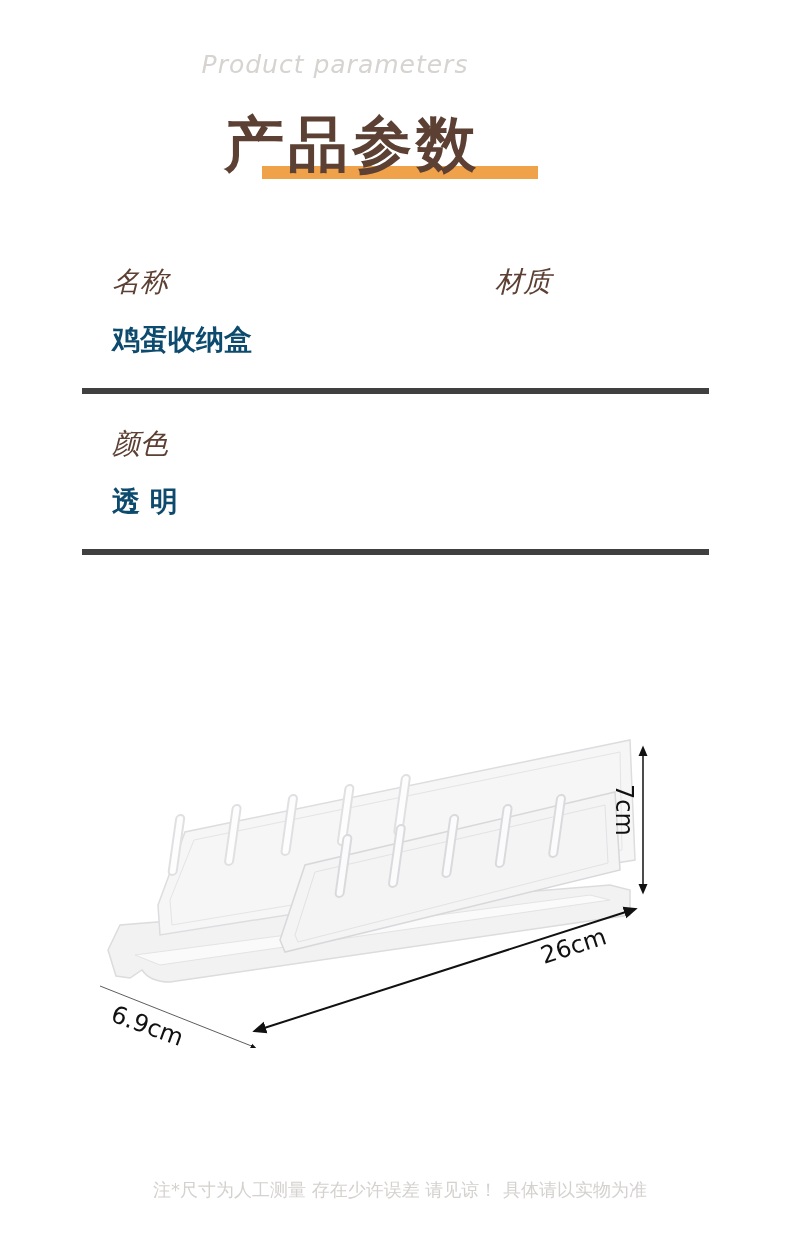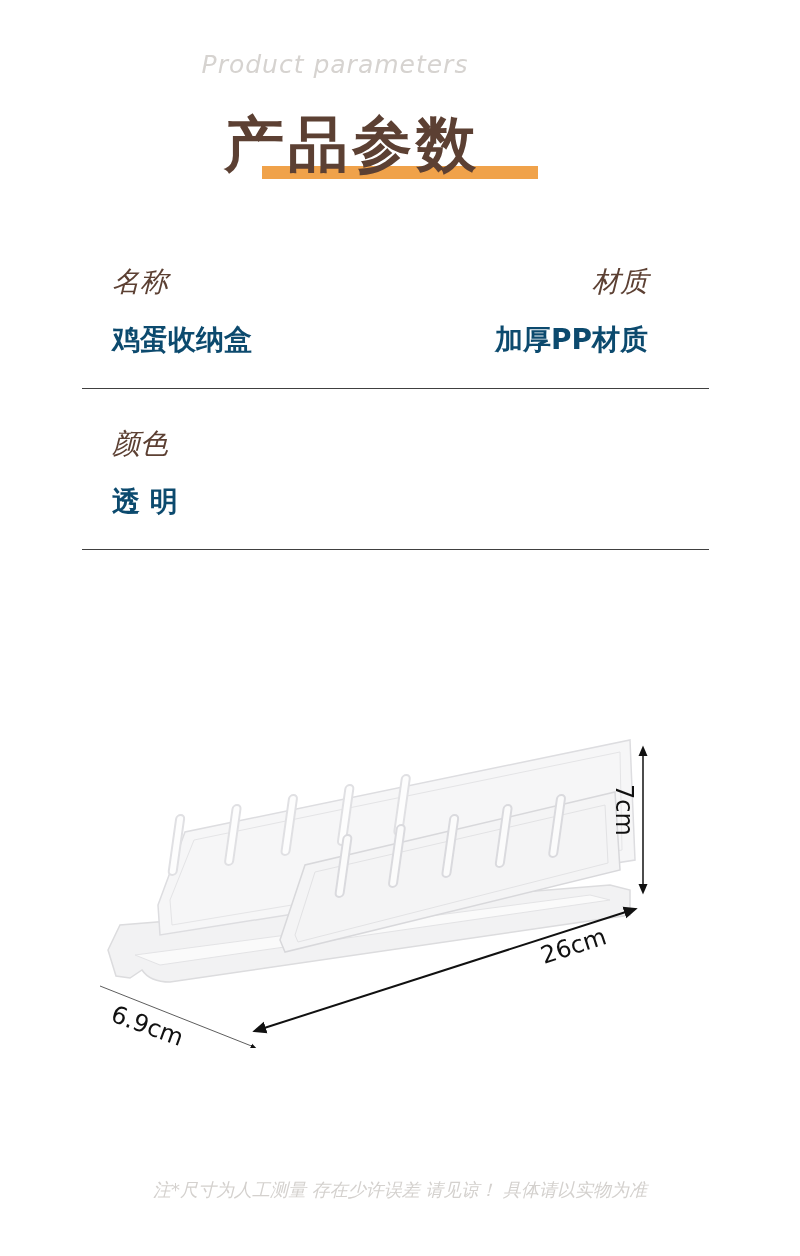--- a/index.html
+++ b/index.html
@@ -6,51 +6,50 @@
   body { width:800px; height:1256px; position:relative; overflow:hidden;
          font-family:"DejaVu Sans","Liberation Sans",sans-serif; color:#5c4033; }
   .subtitle { position:absolute; top:50px; left:0; width:670px; text-align:center;
               font-size:25px; font-style:italic; letter-spacing:1px; color:#d6d3d0;
               font-family:"DejaVu Sans",sans-serif; }
   .title-wrap { position:absolute; top:104px; left:0; width:704px; text-align:center; }
   .title-bar { position:absolute; left:262px; top:166px; width:276px; height:13px; background:#f0a24a; }
   .title { position:relative; display:inline-block; font-size:60px; font-weight:bold;
            color:#5c4033; letter-spacing:4px; z-index:2; line-height:80px;
            font-family:"DejaVu Sans",sans-serif; }
-  .param-row { position:absolute; left:82px; width:627px; border-bottom:1px solid #404040; }
+  .param-row { position:absolute; left:82px; width:627px; border-bottom:6px solid #404040; }
   .param-row.r1 { top:262px; height:126px; }
   .param-row.r2 { top:424px; height:125px; }
   .cell { position:absolute; top:0; }
   .cell.left { left:30px; }
   .cell.right { left:413px;text-align:right; }
   .label { font-size:28px; font-style:italic; color:#5c4033; line-height:40px; }
   .value { font-size:28px; font-weight:bold; color:#0c4a6e; margin-top:18px; line-height:40px; }
   .diagram { position:absolute; left:90px; top:720px; width:600px; height:340px; }
   .dim-label { position:absolute; font-size:24px; color:#111; font-family:"DejaVu Sans",sans-serif; }
   .note { position:absolute; top:1178px; left:0; width:800px; text-align:center;
-          font-size:18px; font-style:italic; color:#d4d1ce; }
+          font-size:18px; color:#d4d1ce; }
 </style>
 </head>
 <body>
 
 <div class="subtitle">Product parameters</div>
 
 <div class="title-bar"></div>
 <div class="title-wrap">
   <span class="title">产品参数</span>
 </div>
 
 <div class="param-row r1">
   <div class="cell left">
     <div class="label">名称</div>
     <div class="value">鸡蛋收纳盒</div>
   </div>
   <div class="cell right">
     <div class="label">材质</div>
-    <div class="value">加厚PP材质</div>
   </div>
 </div>
 
 <div class="param-row r2">
   <div class="cell left">
     <div class="label">颜色</div>
     <div class="value">透 明</div>
   </div>
 </div>
 

